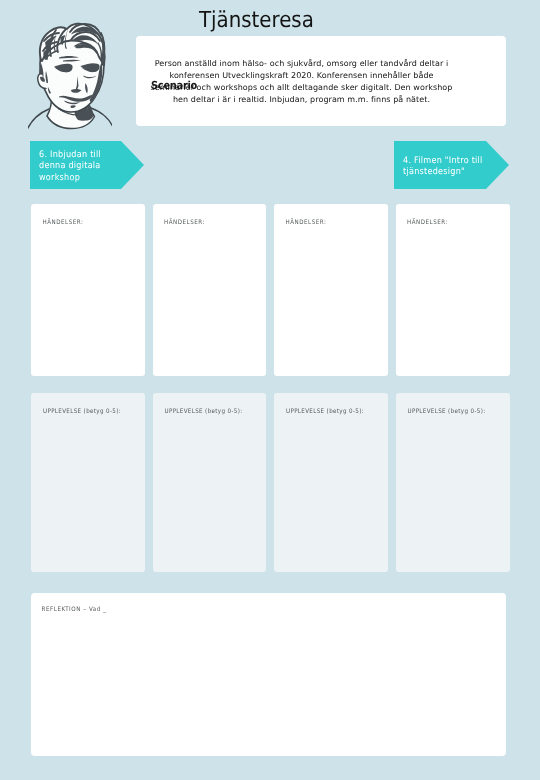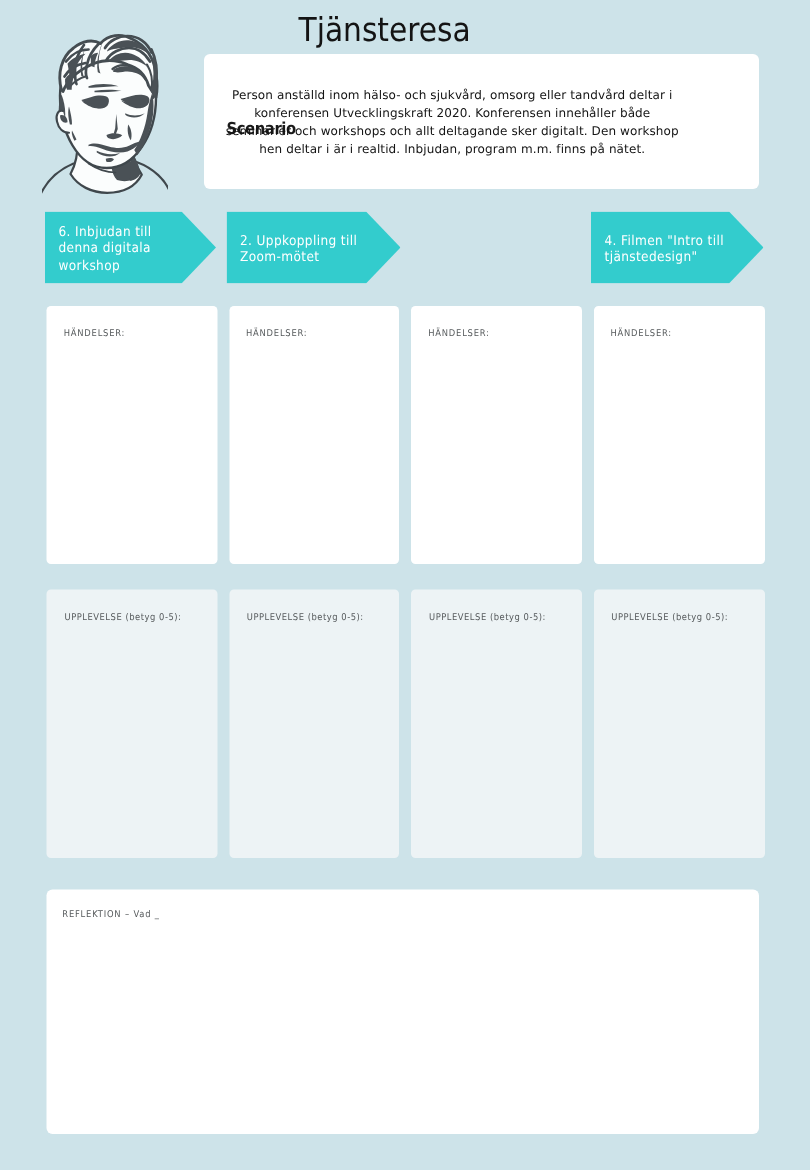--- a/index.html
+++ b/index.html
@@ -139,23 +139,20 @@
   </svg>
 
   <div id="scenario">
     <div class="sc-head">Scenario</div>
     <div class="sc-body">Person anställd inom hälso- och sjukvård, omsorg eller tandvård deltar i konferensen Utvecklingskraft 2020. Konferensen innehåller både seminarier och workshops och allt deltagande sker digitalt. Den workshop hen deltar i är i realtid. Inbjudan, program m.m. finns på nätet.</div>
   </div>
 
   <div class="arrow" style="left:30px;width:114px;clip-path:polygon(0 0, 91px 0, 114px 24px, 91px 48px, 0 48px);">
     <div class="atext" style="width:85px;">6. Inbjudan till denna digitala workshop</div>
     </div>
-  <div class="arrow" style="left:151px;width:116px;clip-path:polygon(0 0, 93px 0, 116px 24px, 93px 48px, 0 48px);">
-    <div class="atext" style="width:85px;">2. Uppkoppling till Zoom-mötet</div>
-    </div>
   <div class="arrow" style="left:394px;width:115px;clip-path:polygon(0 0, 92px 0, 115px 24px, 92px 48px, 0 48px);">
     <div class="atext" style="width:85px;">4. Filmen "Intro till tjänstedesign"</div>
     </div>
 
   <div class="card row1" style="left:31px;width:113.5px;">
     <div class="lbl">HÄNDELSER:</div>
     </div>
   <div class="card row1" style="left:152.5px;width:113.5px;">
     <div class="lbl">HÄNDELSER:</div>
     </div>

